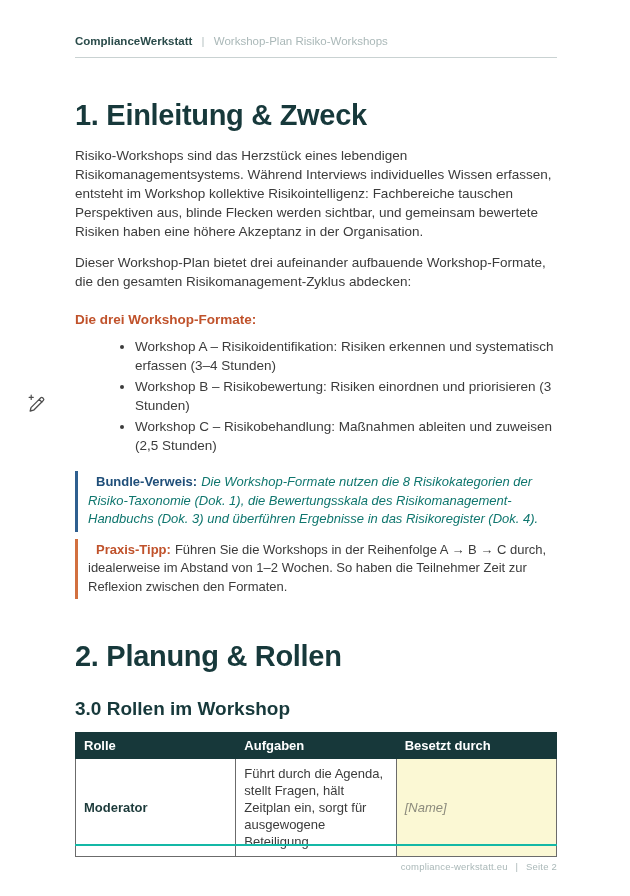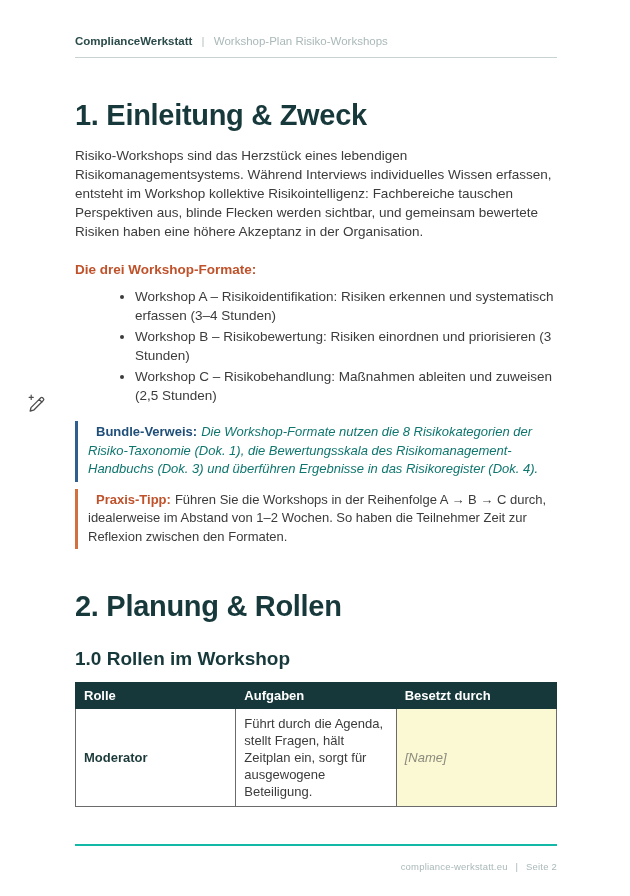--- a/index.html
+++ b/index.html
@@ -116,20 +116,21 @@
 
   <div class="page-header">
     <span class="brand">ComplianceWerkstatt</span>
     <span class="sep">|</span>
     <span class="doc-title">Workshop-Plan Risiko-Workshops</span>
   </div>
 
   <h1 class="doc-h1">1. Einleitung &amp; Zweck</h1>
 
   <p class="body-text">Risiko-Workshops sind das Herzstück eines lebendigen Risikomanagementsystems. Während Interviews individuelles Wissen erfassen, entsteht im Workshop kollektive Risikointelligenz: Fachbereiche tauschen Perspektiven aus, blinde Flecken werden sichtbar, und gemeinsam bewertete Risiken haben eine höhere Akzeptanz in der Organisation.</p>
+  <p class="body-text">Dieser Workshop-Plan bietet drei aufeinander aufbauende Workshop-Formate, die den gesamten Risikomanagement-Zyklus abdecken:</p>
 
   <div class="list-heading">Die drei Workshop-Formate:</div>
 
   <ul class="format-list">
     <li>Workshop A – Risikoidentifikation: Risiken erkennen und systematisch erfassen (3–4 Stunden)</li>
     <li>Workshop B – Risikobewertung: Risiken einordnen und priorisieren (3 Stunden)</li>
     <li>Workshop C – Risikobehandlung: Maßnahmen ableiten und zuweisen (2,5 Stunden)</li>
   </ul>
 
   <div class="callout blue">
@@ -138,21 +139,21 @@
     </p>
   </div>
 
   <div class="callout orange">
     <p>
       <span class="callout-label">Praxis-Tipp:</span><span class="callout-body">Führen Sie die Workshops in der Reihenfolge A → B → C durch, idealerweise im Abstand von 1–2 Wochen. So haben die Teilnehmer Zeit zur Reflexion zwischen den Formaten.</span>
     </p>
   </div>
 
   <h1 class="doc-h1">2. Planung &amp; Rollen</h1>
-  <h2 class="doc-h2">1.0 Rollen im Workshop</h2>
+  <h2 class="doc-h2">3.0 Rollen im Workshop</h2>
 
 
   <table class="roles-table">
     <thead>
       <tr>
         <th>Rolle</th>
         <th>Aufgaben</th>
         <th>Besetzt durch</th>
       </tr>
     </thead>

